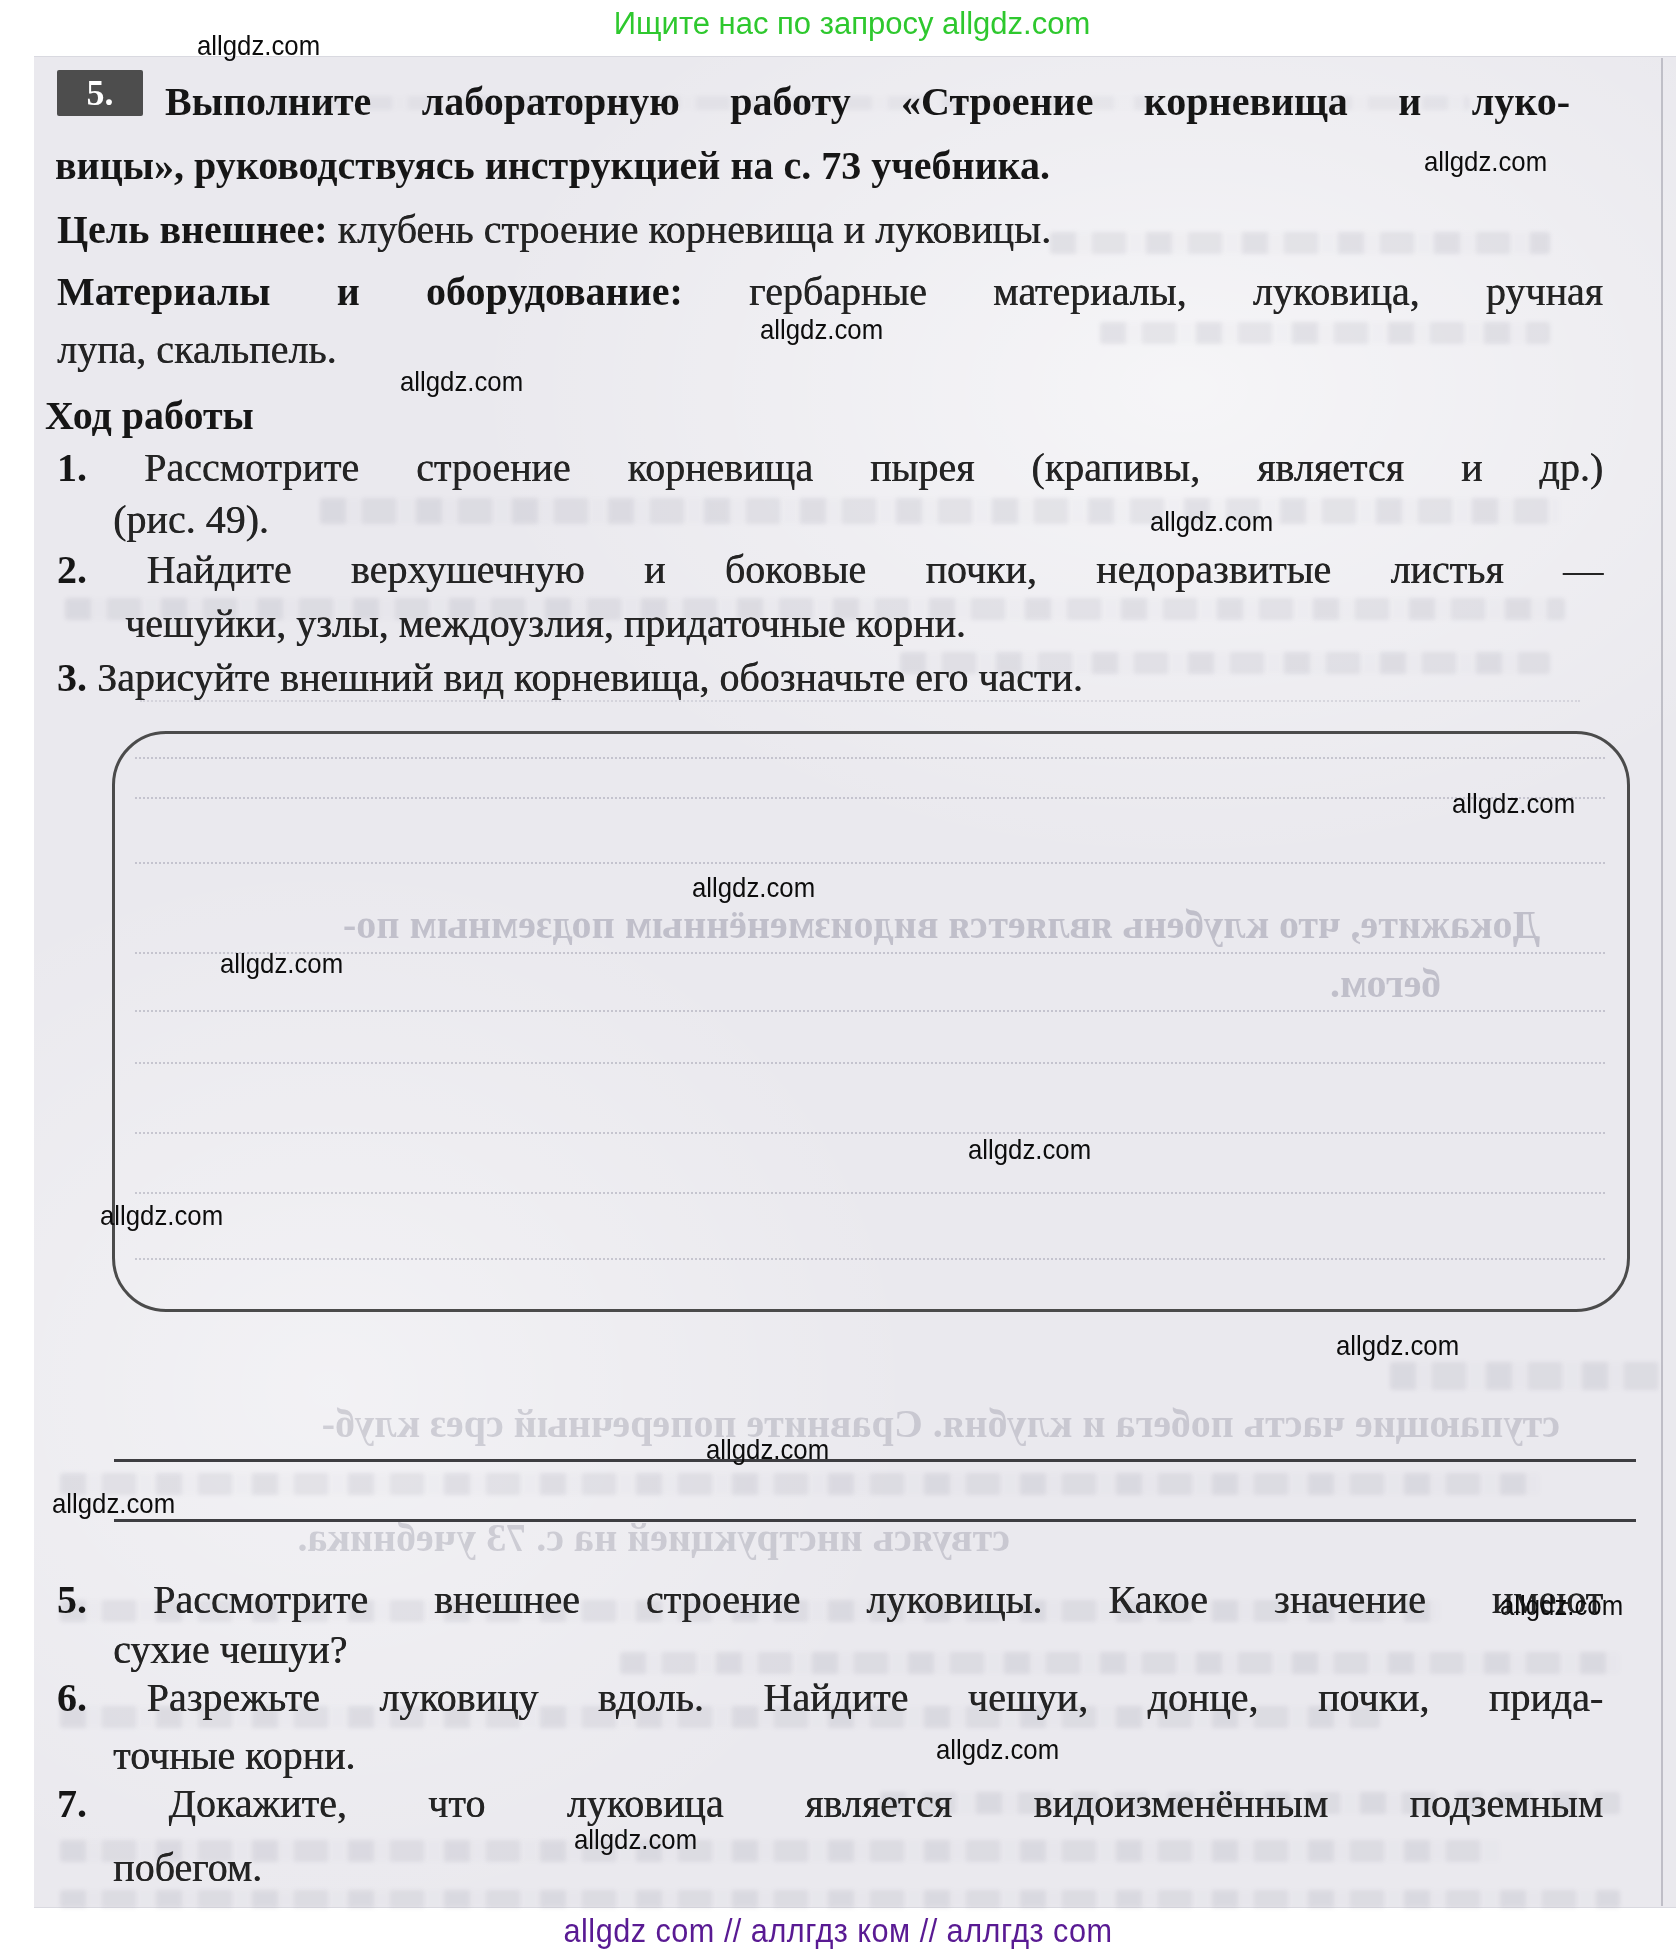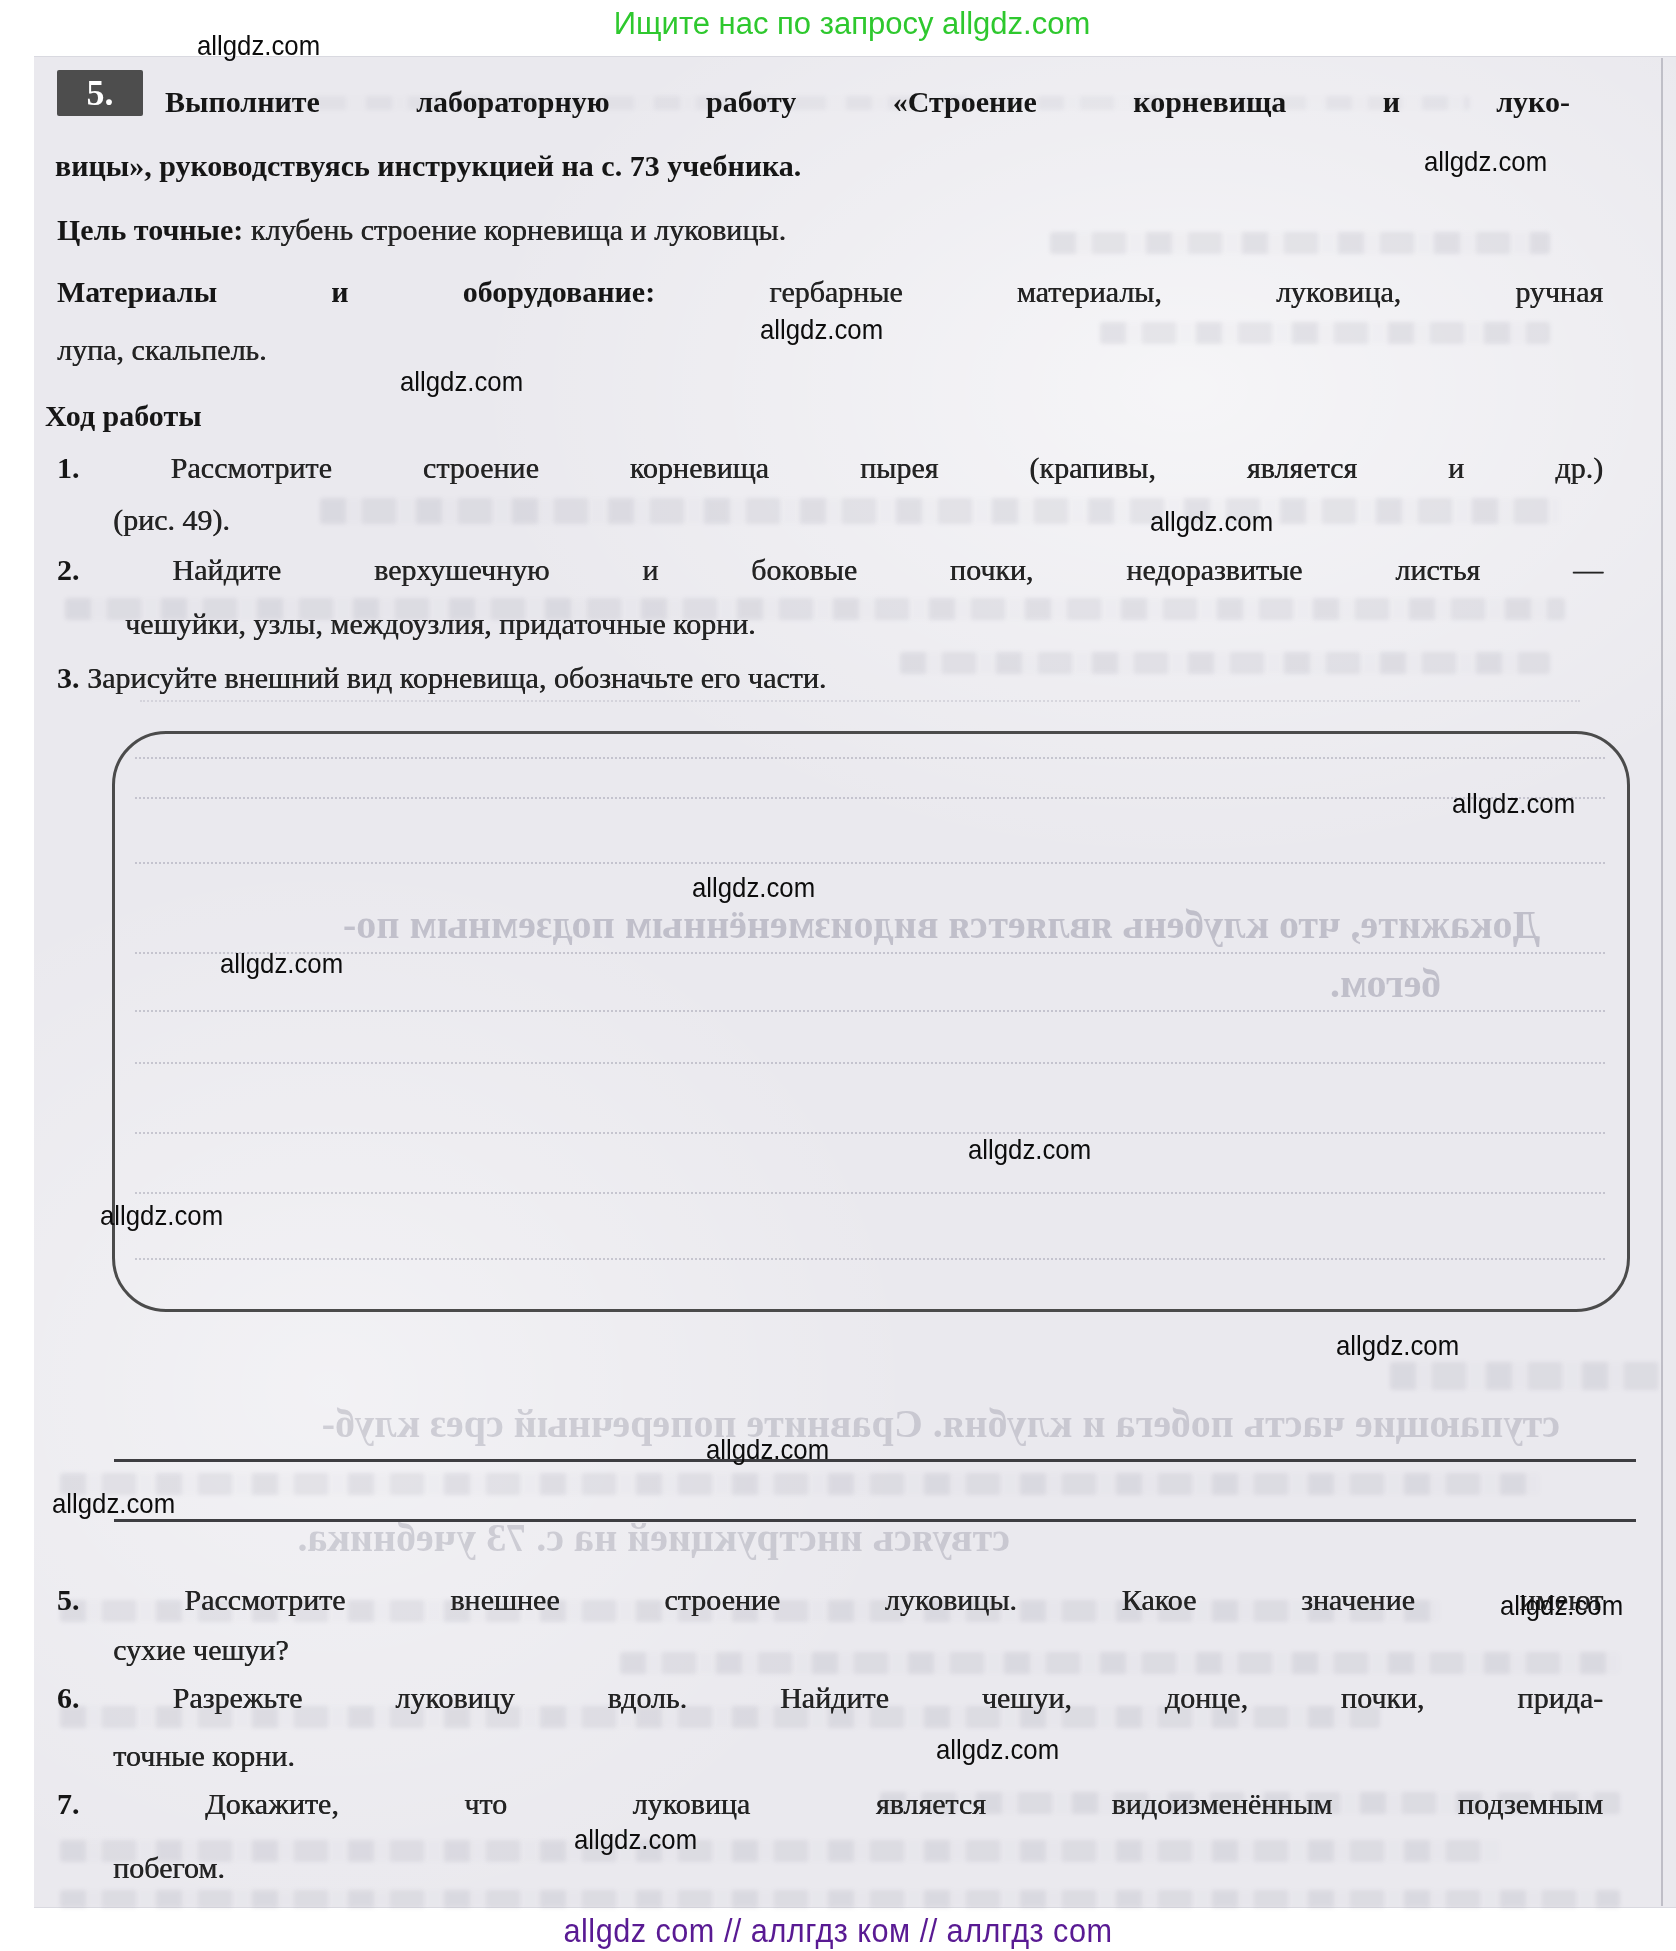--- a/index.html
+++ b/index.html
@@ -11,21 +11,21 @@
           radial-gradient(1000px 900px at 18% 72%, rgba(255,255,255,0.40), rgba(255,255,255,0) 60%),
           #eae9ee;
         box-shadow: inset 0 1px 0 #d9d9e0, inset 0 -1px 0 #d9d9e0;}
   .green-header{position:absolute;left:0;right:0;top:6px;text-align:center;
         font:400 31px "Liberation Sans",sans-serif;color:#2ec82e;padding-left:28px;}
   .wm{position:absolute;font:400 28px "Liberation Sans",sans-serif;color:#0d0d0d;
         transform:scaleX(0.92);transform-origin:left center;white-space:nowrap;}
   .badge{position:absolute;left:57px;top:70px;width:86px;height:46px;background:#4d4d4d;
         color:#ffffff;font:700 36px "Liberation Serif",serif;text-align:center;line-height:46px;
         border-radius:2px;}
-  .line{position:absolute;font-size:30px;line-height:48px;white-space:nowrap;color:#242424;font-family:Liberation Serif, serif;}
+  .line{position:absolute;font-size:40px;line-height:48px;white-space:nowrap;color:#242424;font-family:Liberation Serif, serif;}
   .line.just{white-space:normal;text-align:justify;text-align-last:justify;}
   .b{font-weight:700;color:#161616;}
   .reg{font-weight:400;text-shadow:0.5px 0 0 currentColor;}
   .num{font-weight:700;color:#161616;}
   .box{position:absolute;left:112px;top:731px;width:1518px;height:581px;
         border:3px solid #4b4b4b;border-radius:54px;box-sizing:border-box;}
   .rule{position:absolute;left:114px;width:1522px;height:0;border-top:3px solid #3e3e42;}
   .dot{position:absolute;left:135px;width:1470px;height:0;border-top:2px dotted rgba(125,125,145,0.35);}
   .ghost{position:absolute;font:700 40px "Liberation Serif",serif;color:rgba(95,95,118,0.30);
         transform:scaleX(-1);transform-origin:center;white-space:nowrap;filter:blur(0.4px);}
@@ -59,21 +59,21 @@
   <div class="strip" style="left:620px;top:1652px;width:1000px;"></div>
   <div class="strip" style="left:60px;top:1706px;width:1320px;"></div>
   <div class="strip" style="left:880px;top:1792px;width:740px;"></div>
   <div class="strip" style="left:60px;top:1840px;width:1440px;"></div>
   <div class="strip" style="left:60px;top:1890px;width:1560px;height:18px;"></div>
 
   <div class="badge">5.</div>
   <div class="line b just" style="left:165px;top:78px;width:1405px;">Выполните лабораторную работу «Строение корневища и луко-</div>
   <div class="line b" style="left:55px;top:142px;">вицы», руководствуясь инструкцией на с. 73 учебника.</div>
 
-  <div class="line" style="left:57px;top:206px;"><span class="b">Цель точные:</span> <span class="reg">клубень строение корневища и луковицы.</span></div>
+  <div class="line" style="left:57px;top:206px;"><span class="b">Цель внешнее:</span> <span class="reg">клубень строение корневища и луковицы.</span></div>
 
   <div class="line just" style="left:57px;top:268px;width:1546px;"><span class="b">Материалы и оборудование:</span> <span class="reg">гербарные материалы, луковица, ручная</span></div>
   <div class="line reg" style="left:57px;top:326px;">лупа, скальпель.</div>
 
   <div class="line b" style="left:45px;top:392px;">Ход работы</div>
 
   <div class="line just" style="left:57px;top:444px;width:1546px;"><span class="num">1.</span> <span class="reg">Рассмотрите строение корневища пырея (крапивы, является и др.)</span></div>
   <div class="line reg" style="left:113px;top:496px;">(рис. 49).</div>
 
   <div class="line just" style="left:57px;top:546px;width:1546px;"><span class="num">2.</span> <span class="reg">Найдите верхушечную и боковые почки, недоразвитые листья —</span></div>

